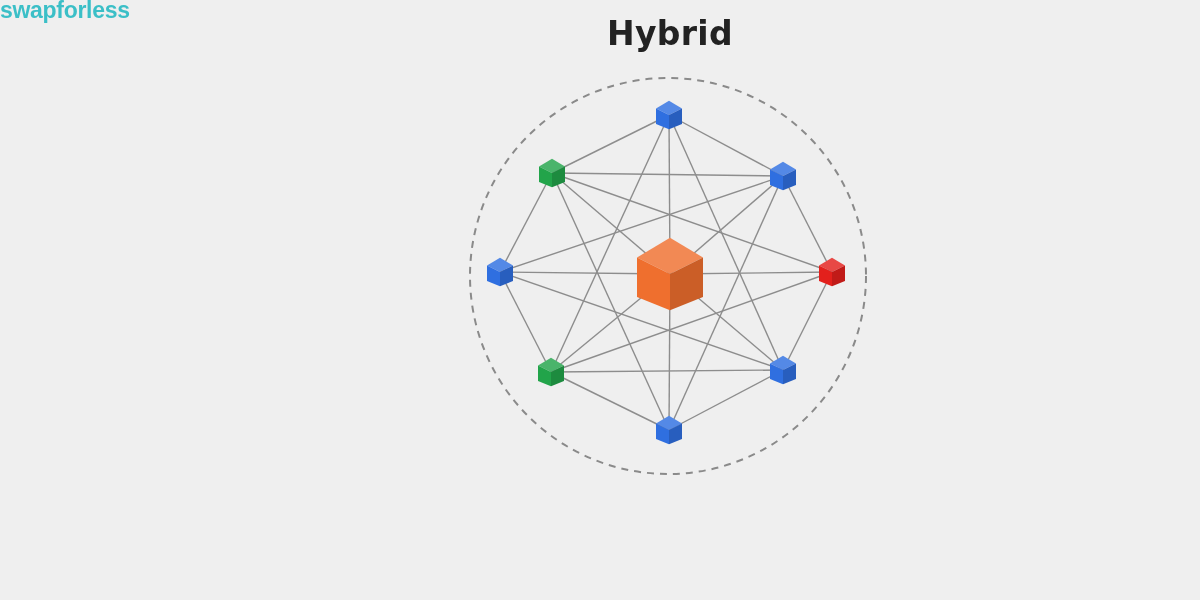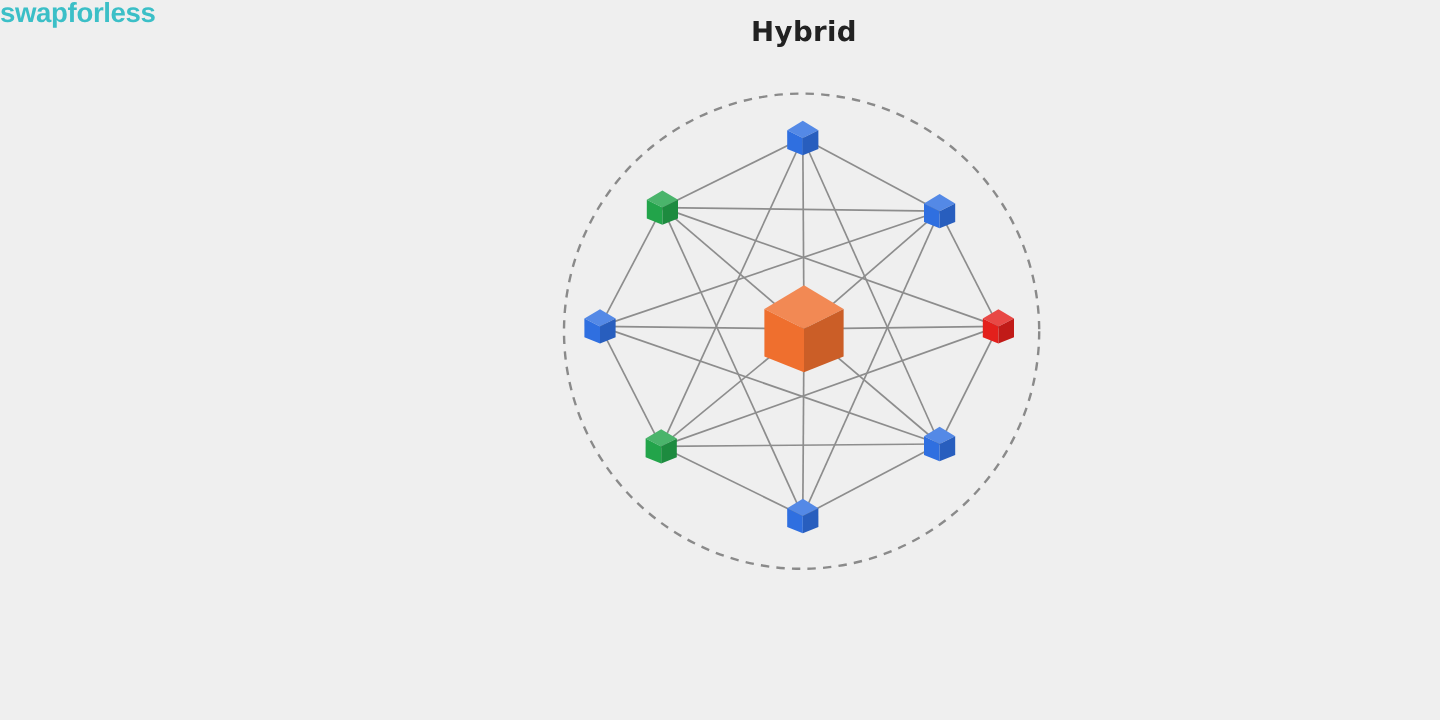--- a/index.html
+++ b/index.html
@@ -12,21 +12,21 @@
   .brand {
     position: absolute; left: 0; top: -3px;
     font-family: "Liberation Sans", sans-serif;
     font-weight: bold; font-size: 23px; letter-spacing: -0.3px;
     color: #3bbfc7;
   }
   .title {
     position: absolute; left: 570px; top: 14px; width: 200px;
     text-align: center;
     font-family: "DejaVu Sans", sans-serif;
-    font-weight: bold; font-size: 23px; color: #222222;
+    font-weight: bold; font-size: 33px; color: #222222;
     letter-spacing: 0.3px;
   }
   svg.diagram { position: absolute; left: 0; top: 0; }
 </style>
 </head>
 <body>
 
 <div class="brand">swapforless</div>
 <div class="title">Hybrid</div>
 

